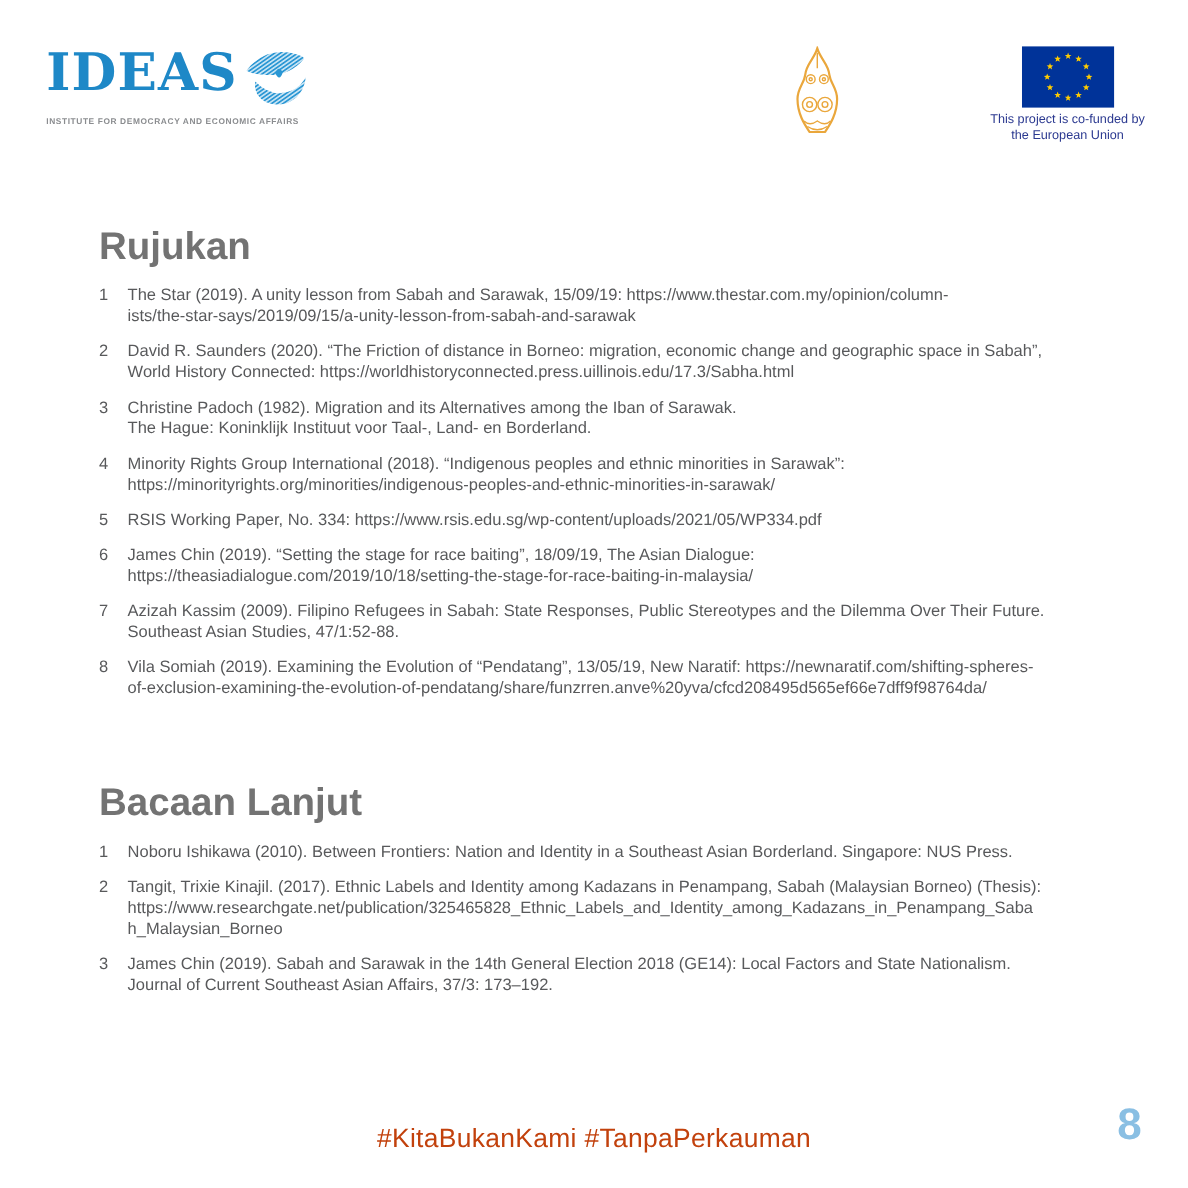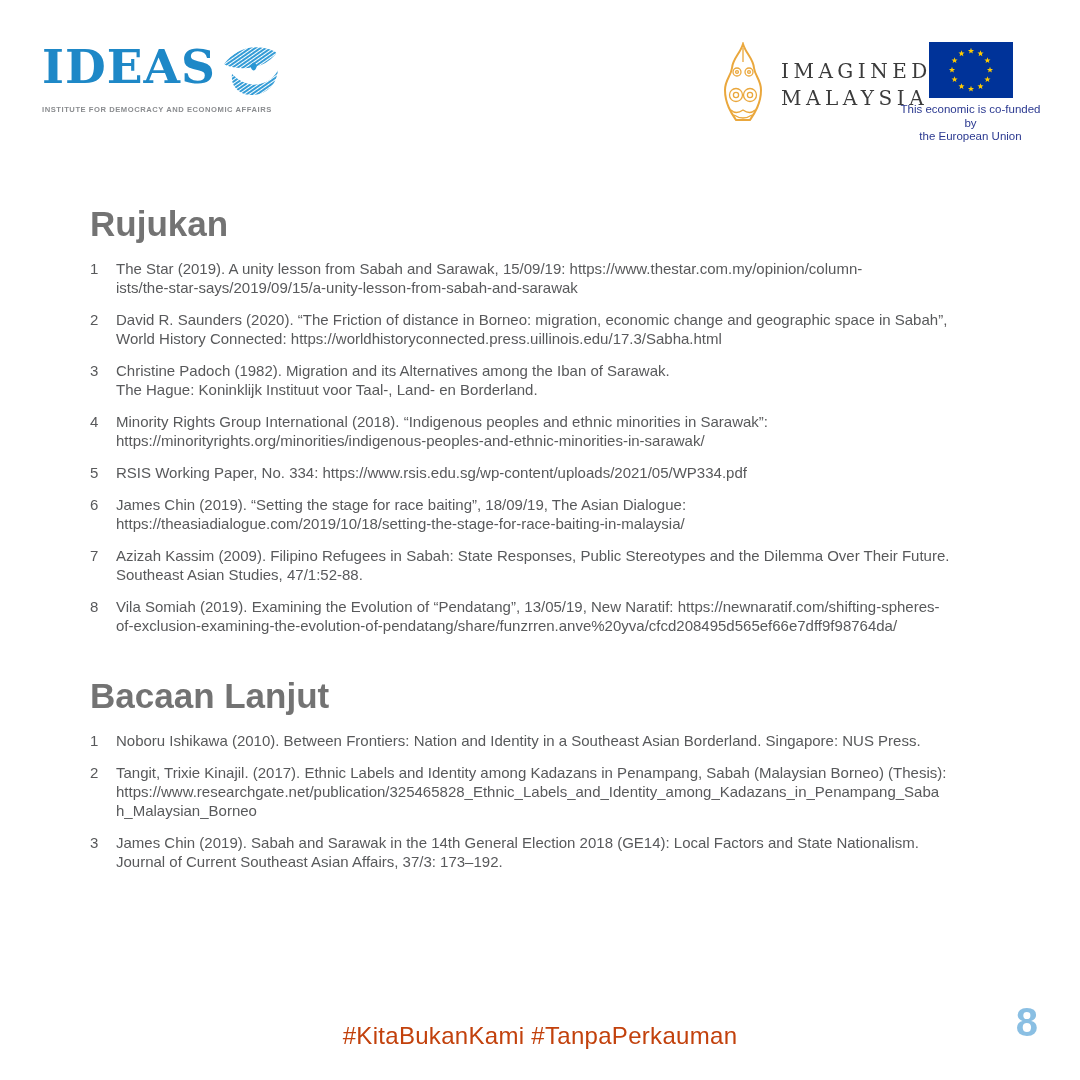--- a/index.html
+++ b/index.html
@@ -25,21 +25,21 @@
     letter-spacing:4.5px;line-height:27px;white-space:nowrap;
   }
   .eu-block{position:absolute;left:893px;top:42px;width:155px;text-align:center;}
   .eu-block svg{display:block;margin:0 auto;}
   .eu-caption{margin-top:5px;font-size:11.5px;line-height:13.5px;color:#2b3990;}
   
   .content{position:absolute;left:90px;top:205px;width:920px;color:#58595b;}
   .section-heading{
     font-size:35px;line-height:38px;font-weight:bold;color:#737373;margin:0 0 16px 0;
   }
-  .section-heading.second{margin-top:42px;}
+  .section-heading.second{margin-top:76px;}
   .ref-item{display:flex;margin-bottom:13px;}
   .ref-num{width:26px;flex:none;font-size:15px;line-height:19px;}
   .ref-lines{flex:1;min-width:0;}
   .ref-line{font-size:15px;line-height:19px;white-space:nowrap;}
   
   .hashtags{
     position:absolute;left:0;right:0;top:1022px;text-align:center;
     font-size:24px;color:#c2410c;letter-spacing:0.3px;
   }
   .page-num{
@@ -81,24 +81,20 @@
         <circle cx="17" cy="30" r="1.4"></circle>
         <circle cx="29" cy="30" r="1.4"></circle>
         <circle cx="16" cy="53" r="6.5"></circle>
         <circle cx="30" cy="53" r="6.5"></circle>
         <circle cx="16" cy="53" r="2.6"></circle>
         <circle cx="30" cy="53" r="2.6"></circle>
         <path d="M11 68 q5 5 12 0 q7 5 12 0"></path>
         <path d="M14 73 q9 6 18 0"></path>
       </g>
     </svg>
-  </div>
-  <div class="im-text">
-    <div>IMAGINED</div>
-    <div>MALAYSIA</div>
   </div>
 </div>
 
 <div class="eu-block">
   <span>
     <svg width="84" height="56" viewBox="0 0 84 56">
       <defs>
         <path id="eustar" d="M0,-4 L1,-1.38 3.8,-1.24 1.62,0.53 2.35,3.24 0,1.7 -2.35,3.24 -1.62,0.53 -3.8,-1.24 -1,-1.38 Z"></path>
       </defs>
       <rect width="84" height="56" fill="#003399"></rect>
@@ -112,21 +108,21 @@
         <use href="#eustar" transform="translate(42,47) scale(0.8)"></use>
         <use href="#eustar" transform="translate(32.5,44.45) scale(0.8)"></use>
         <use href="#eustar" transform="translate(25.55,37.5) scale(0.8)"></use>
         <use href="#eustar" transform="translate(23,28) scale(0.8)"></use>
         <use href="#eustar" transform="translate(25.55,18.5) scale(0.8)"></use>
         <use href="#eustar" transform="translate(32.5,11.55) scale(0.8)"></use>
       </g>
     </svg>
   </span>
   <div class="eu-caption">
-    <div>This economic is co-funded by</div>
+    <div>This project is co-funded by</div>
     <div>the European Union</div>
   </div>
 </div>
 
 <div class="content">
   <h1 class="section-heading">Rujukan</h1>
   <div>
       <div class="ref-item">
         <div class="ref-num">1</div>
         <div class="ref-lines">

